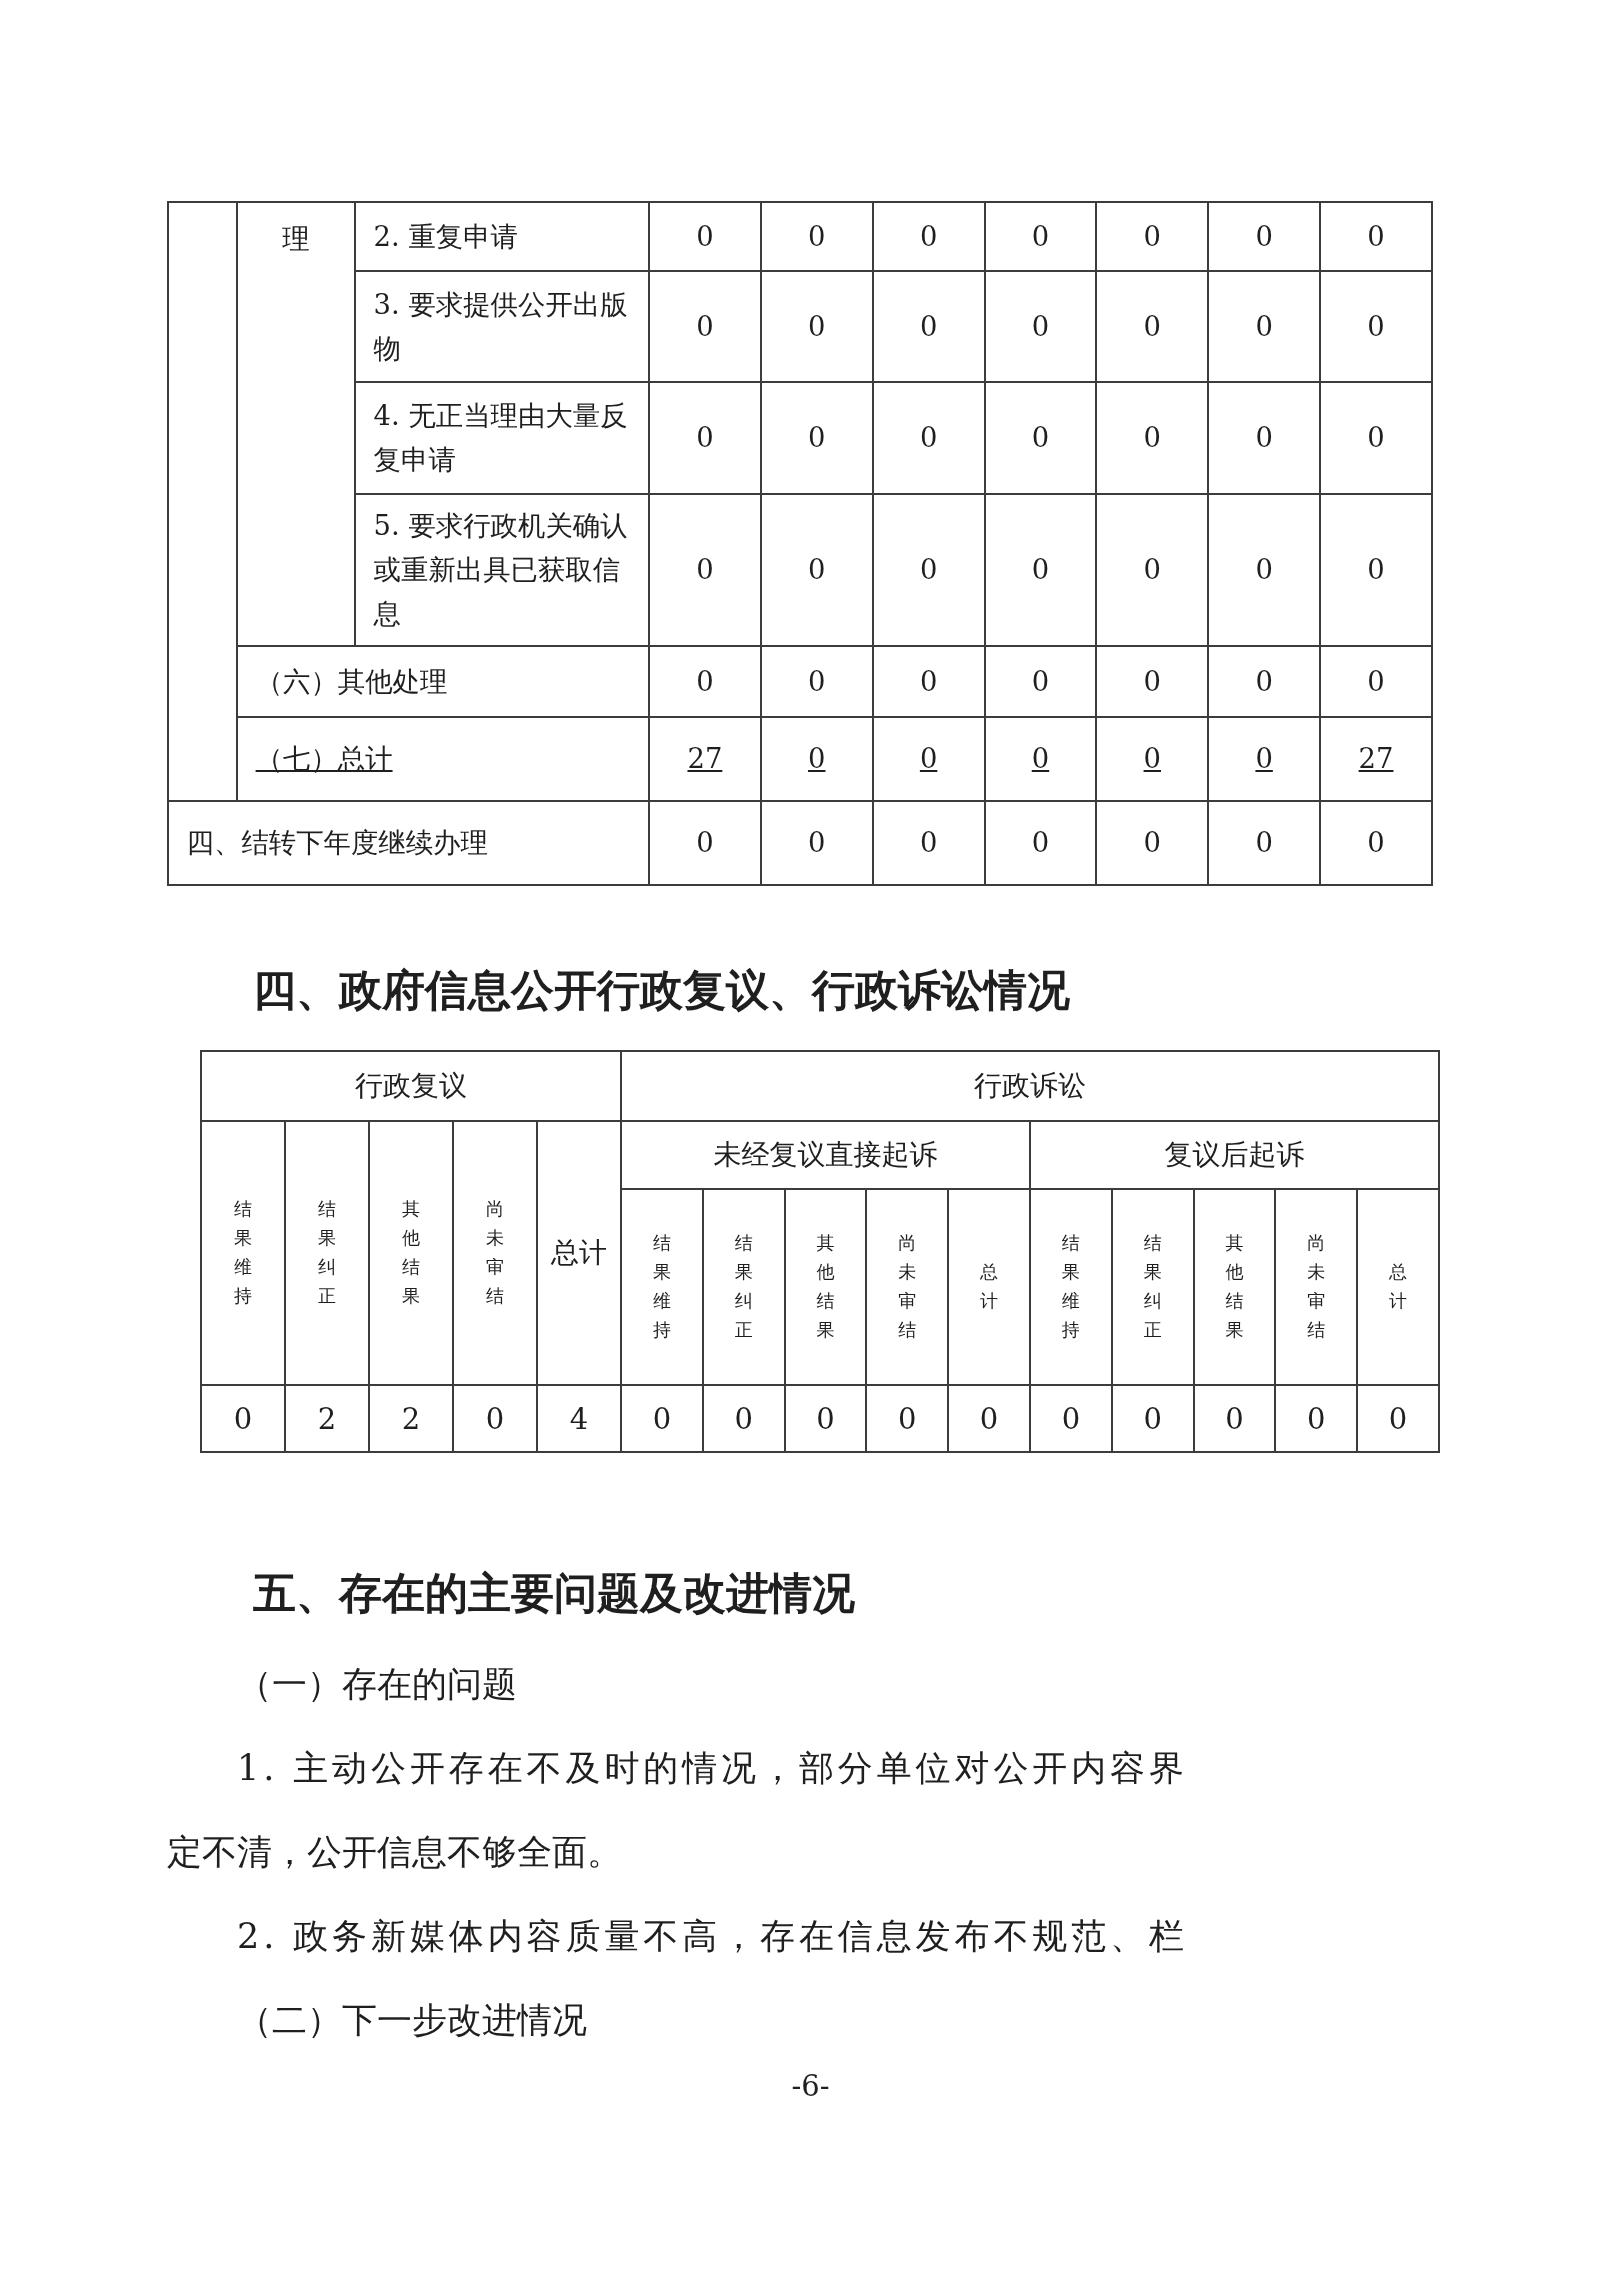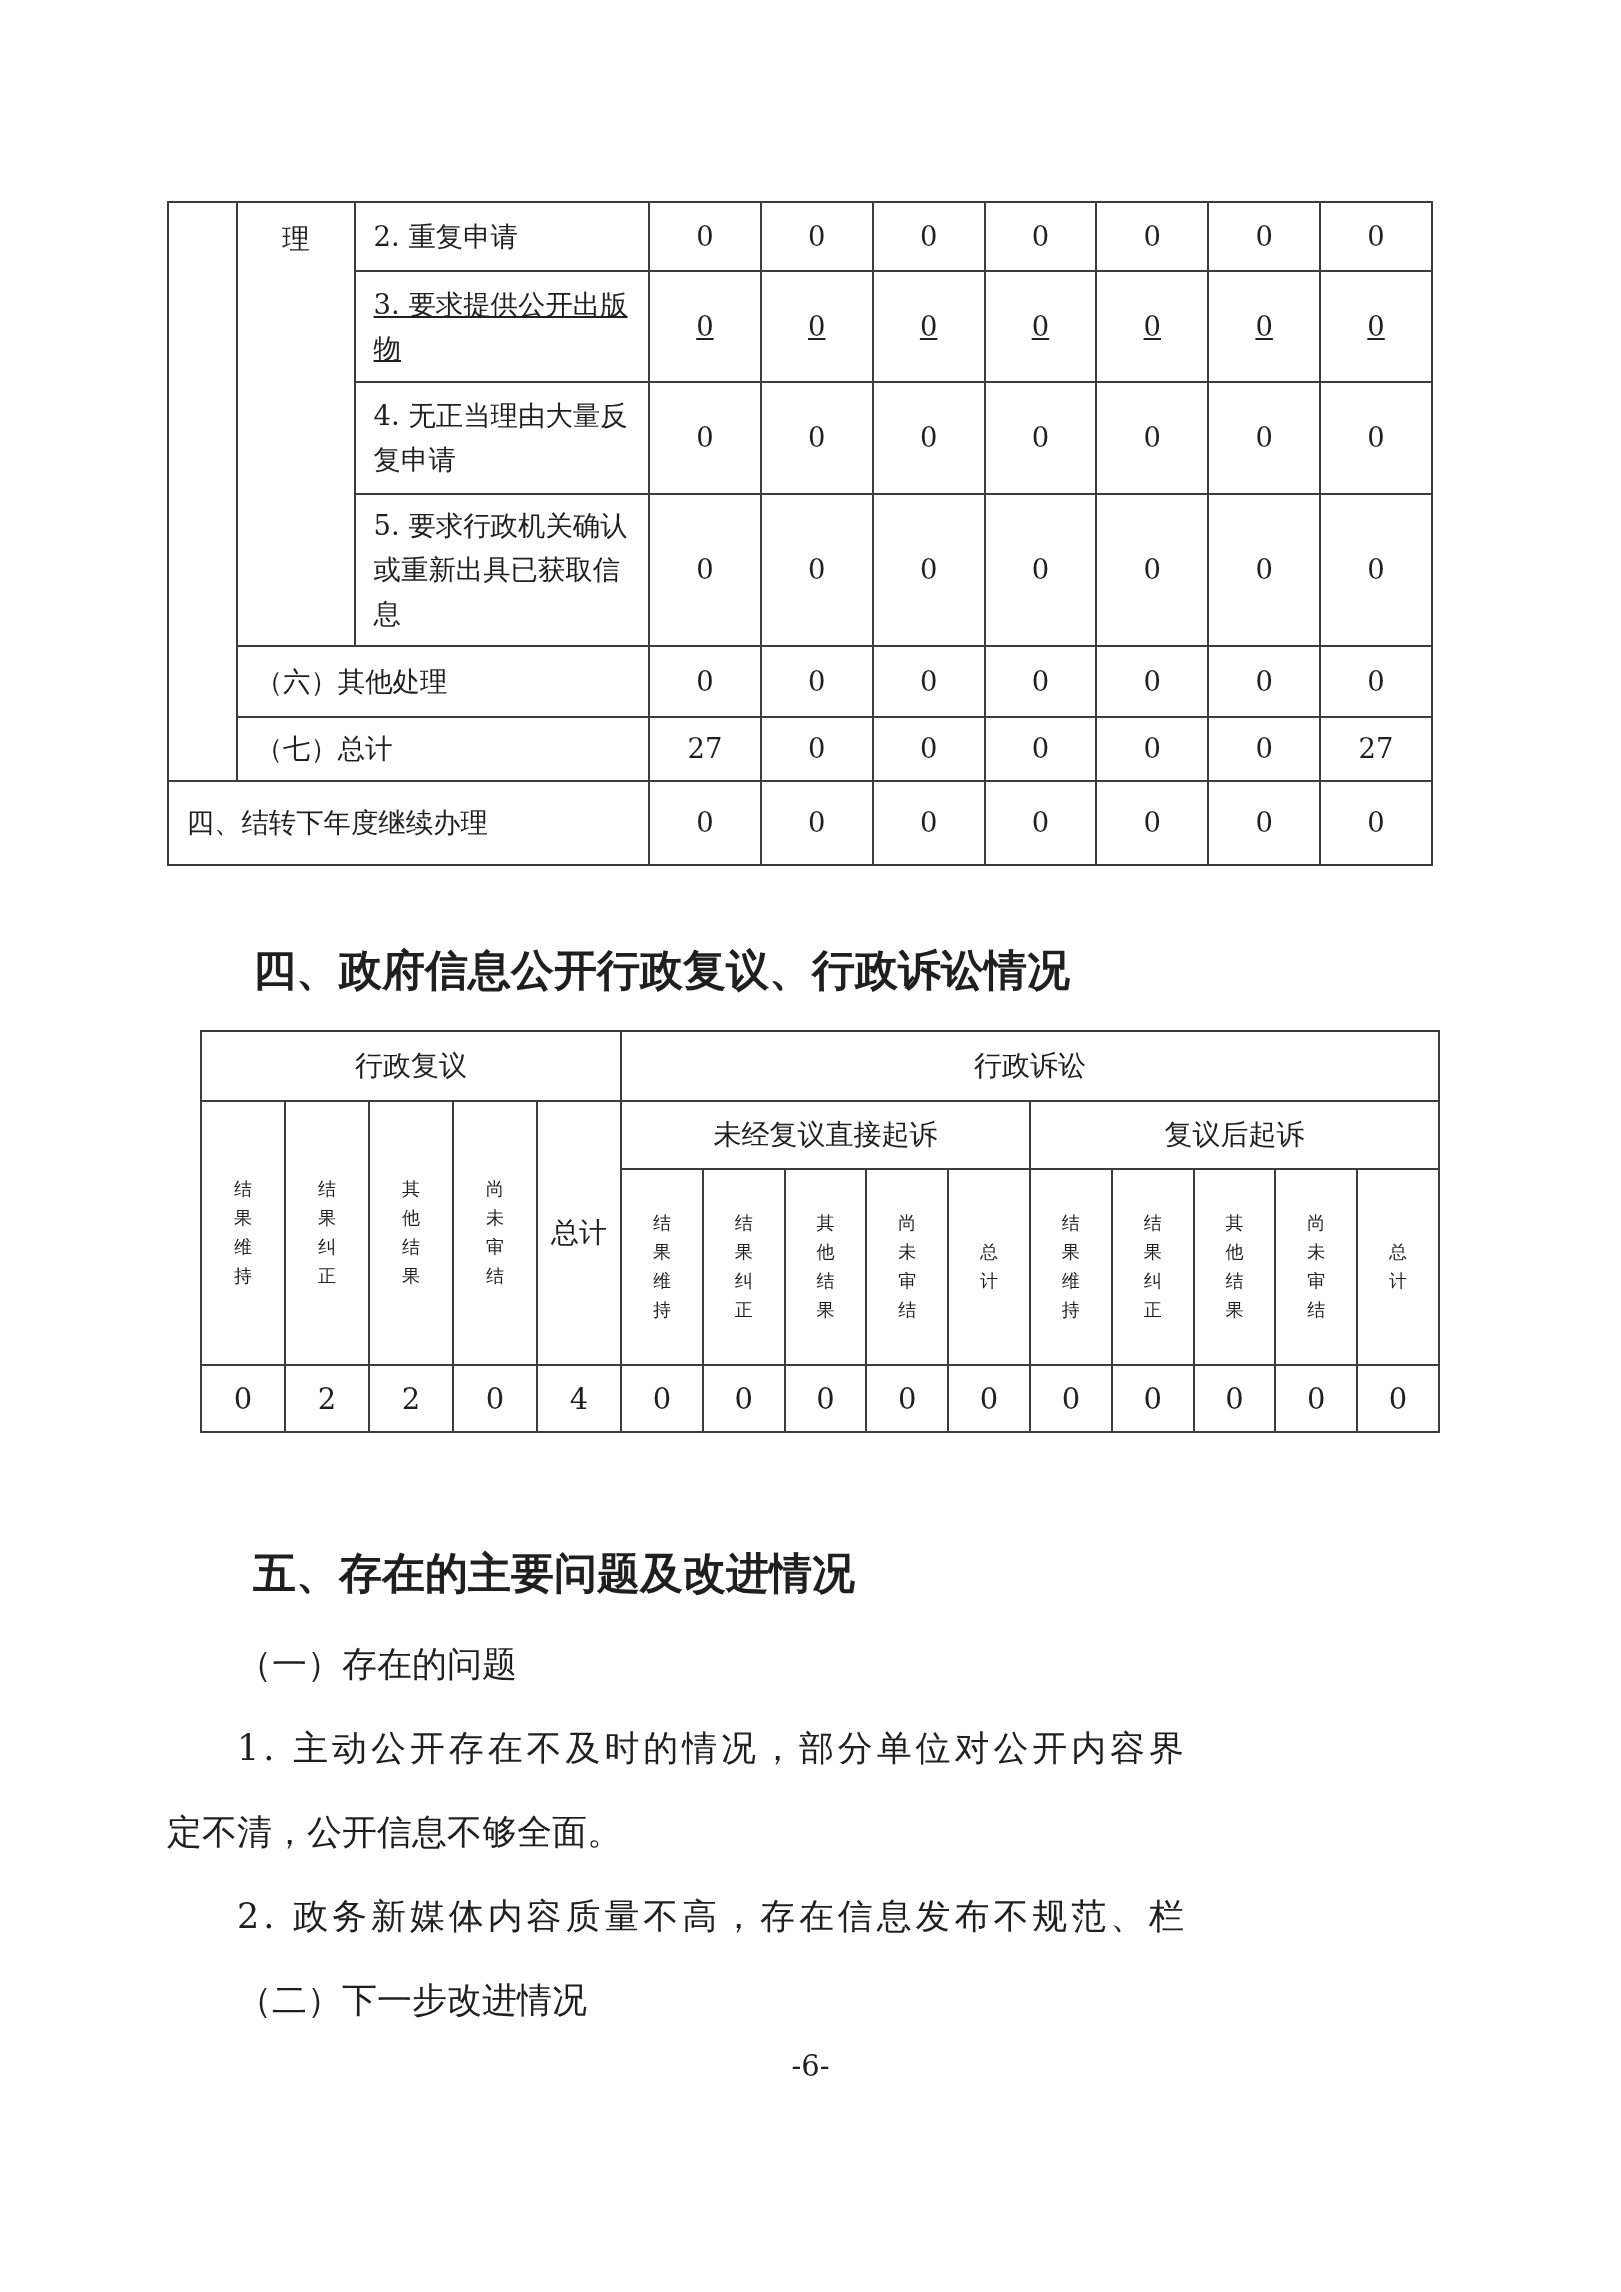--- a/index.html
+++ b/index.html
@@ -14,22 +14,22 @@
   .content{margin:0 188px 0 167px;}
 
   
   table{border-collapse:collapse;table-layout:fixed;}
   .t1{width:1266px;margin-top:201px;border:2.9px solid #3c3c3c;}
   .t1 td{border:2px solid #3c3c3c;font-size:27.4px;line-height:1.6;vertical-align:middle;overflow:hidden;}
   .t1 td.lbl{text-align:left;padding:3.9px 9.8px 3.9px 17.6px;}
   .t1 td.num{text-align:center;font-family:"DejaVu Serif",serif;}
   .t1 td.spanner{border-bottom:2px solid #3c3c3c;}
   .t1 td.hanzi{vertical-align:top;text-align:center;padding-top:13.7px;}
-  .t1 tr.r1{height:69px;} .t1 tr.r2{height:111px;text-decoration:underline;} .t1 tr.r3{height:112px;border-radius:32px;}
-  .t1 tr.r4{height:152px;} .t1 tr.r5{height:71px;padding-left:8px;} .t1 tr.r6{height:64px;}
+  .t1 tr.r1{height:69px;} .t1 tr.r2{height:111px;} .t1 tr.r3{height:112px;border-radius:32px;}
+  .t1 tr.r4{height:152px;} .t1 tr.r5{height:71px;padding-left:8px;} .t1 tr.r6{height:84px;text-decoration:underline;}
   .t1 tr.r7{height:84px;}
   .t1 tr.r5 td, .t1 tr.r7 td{border-top:2.9px solid #3c3c3c;}
 
   
   .h2{
     font-family:Liberation Sans, sans-serif;
     font-weight:bold;
     font-size:43px;line-height:61px;
     text-indent:2em;
   }

